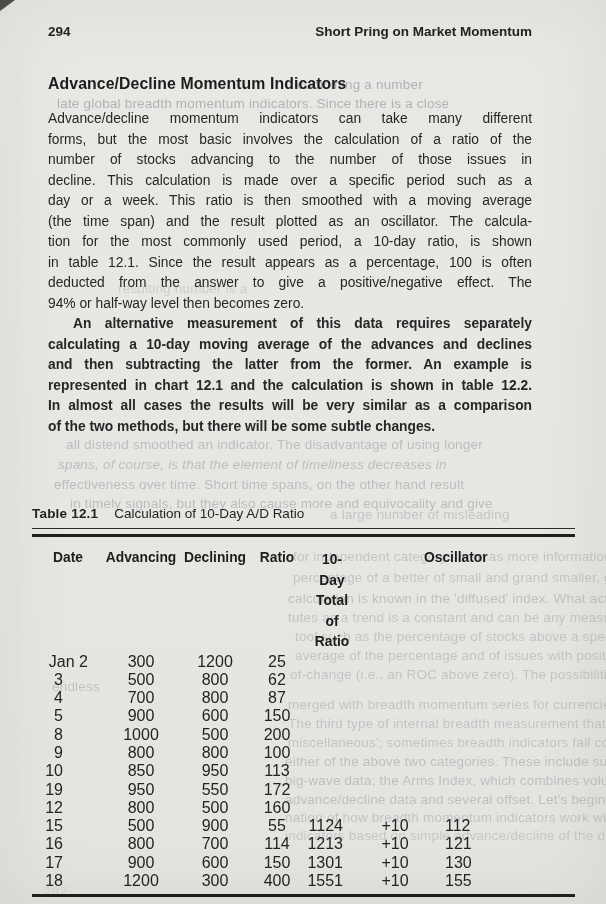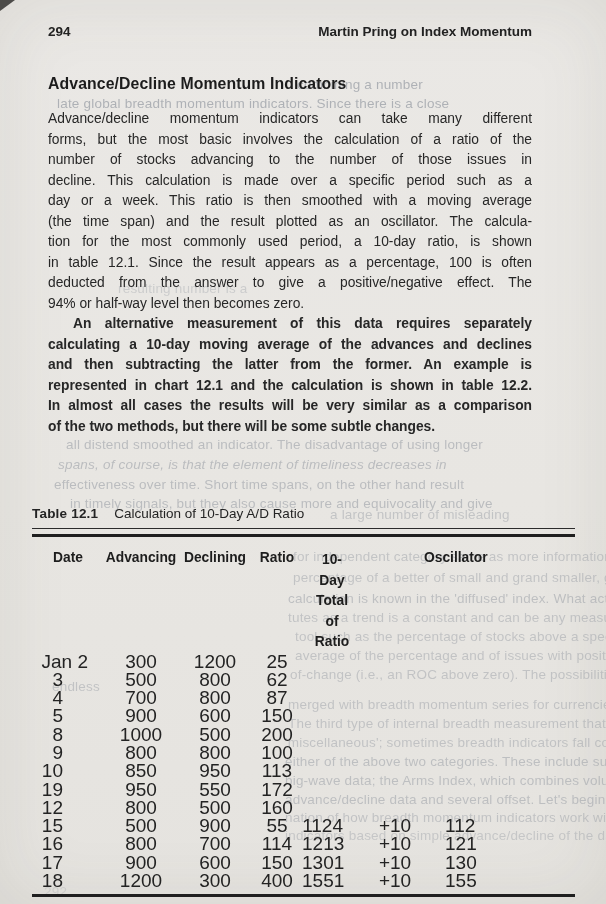--- a/index.html
+++ b/index.html
@@ -35,21 +35,21 @@
   .rule-double{ margin-top:6px; height:5px; border-top:1.5px solid #2b2b2b; border-bottom:3px solid #1f1f1f; }
   .rule-bottom{ margin-top:4px; border-top:3px solid #1f1f1f; height:0; }
 
   .thead{ display:grid; grid-template-columns:72px 74px 74px 50px 52px 70px 119px;
     margin-top:13px; min-height:56px; align-items:start;
     font-weight:bold; font-size:13.8px; line-height:15px; color:#1d1d1d; }
   .th{ text-align:center; }
   .th-total{ line-height:20.5px; padding-left:8px; }
   .th-osc{ text-align:left; }
 
-  .tbody{ font-size:19px; color:#232323; }
+  .tbody{ font-size:16px; color:#232323; }
   .trow{ display:grid; grid-template-columns:72px 74px 74px 50px 52px 70px 119px;
     height:18.3px; line-height:18.3px; }
   .tcell{ white-space:nowrap; }
   .c0{ text-align:right; padding-right:41px; }
   .tbody .trow:first-child .c0{ padding-right:16px; }
   .c1,.c2,.c3{ text-align:center; }
   .c4{ text-align:right; padding-right:11px; }
   .c5{ text-align:center; padding-left:12px; }
   .c6{ text-align:left; padding-left:21px; }
 </style>
@@ -84,21 +84,21 @@
       <div class="ghost-line" style="left: 285px; top: 773px; opacity: 0.5;">big-wave data; the Arms Index, which combines volume and</div>
       <div class="ghost-line" style="left: 285px; top: 792px; opacity: 0.5;">advance/decline data and several offset. Let's begin the exami-</div>
       <div class="ghost-line" style="left: 285px; top: 810px; opacity: 0.45;">nation of how breadth momentum indicators work with a category</div>
       <div class="ghost-line" style="left: 285px; top: 828px; opacity: 0.4;">indicators based on simple advance/decline of the data</div>
       <div class="ghost-line" style="left: 44px; top: 884px; opacity: 0.25;">292</div>
     </div>
 
   <div class="content">
     <div class="running-head">
       <span>294</span>
-      <span>Martin Pring on Index Momentum</span>
+      <span>Short Pring on Market Momentum</span>
     </div>
 
     <h1 class="heading">Advance/Decline Momentum Indicators</h1>
 
     <div class="para para1" id="para1">
         <div class="pline">Advance/decline momentum indicators can take many different</div>
         <div class="pline">forms, but the most basic involves the calculation of a ratio of the</div>
         <div class="pline">number of stocks advancing to the number of those issues in</div>
         <div class="pline">decline. This calculation is made over a specific period such as a</div>
         <div class="pline">day or a week. This ratio is then smoothed with a moving average</div>

